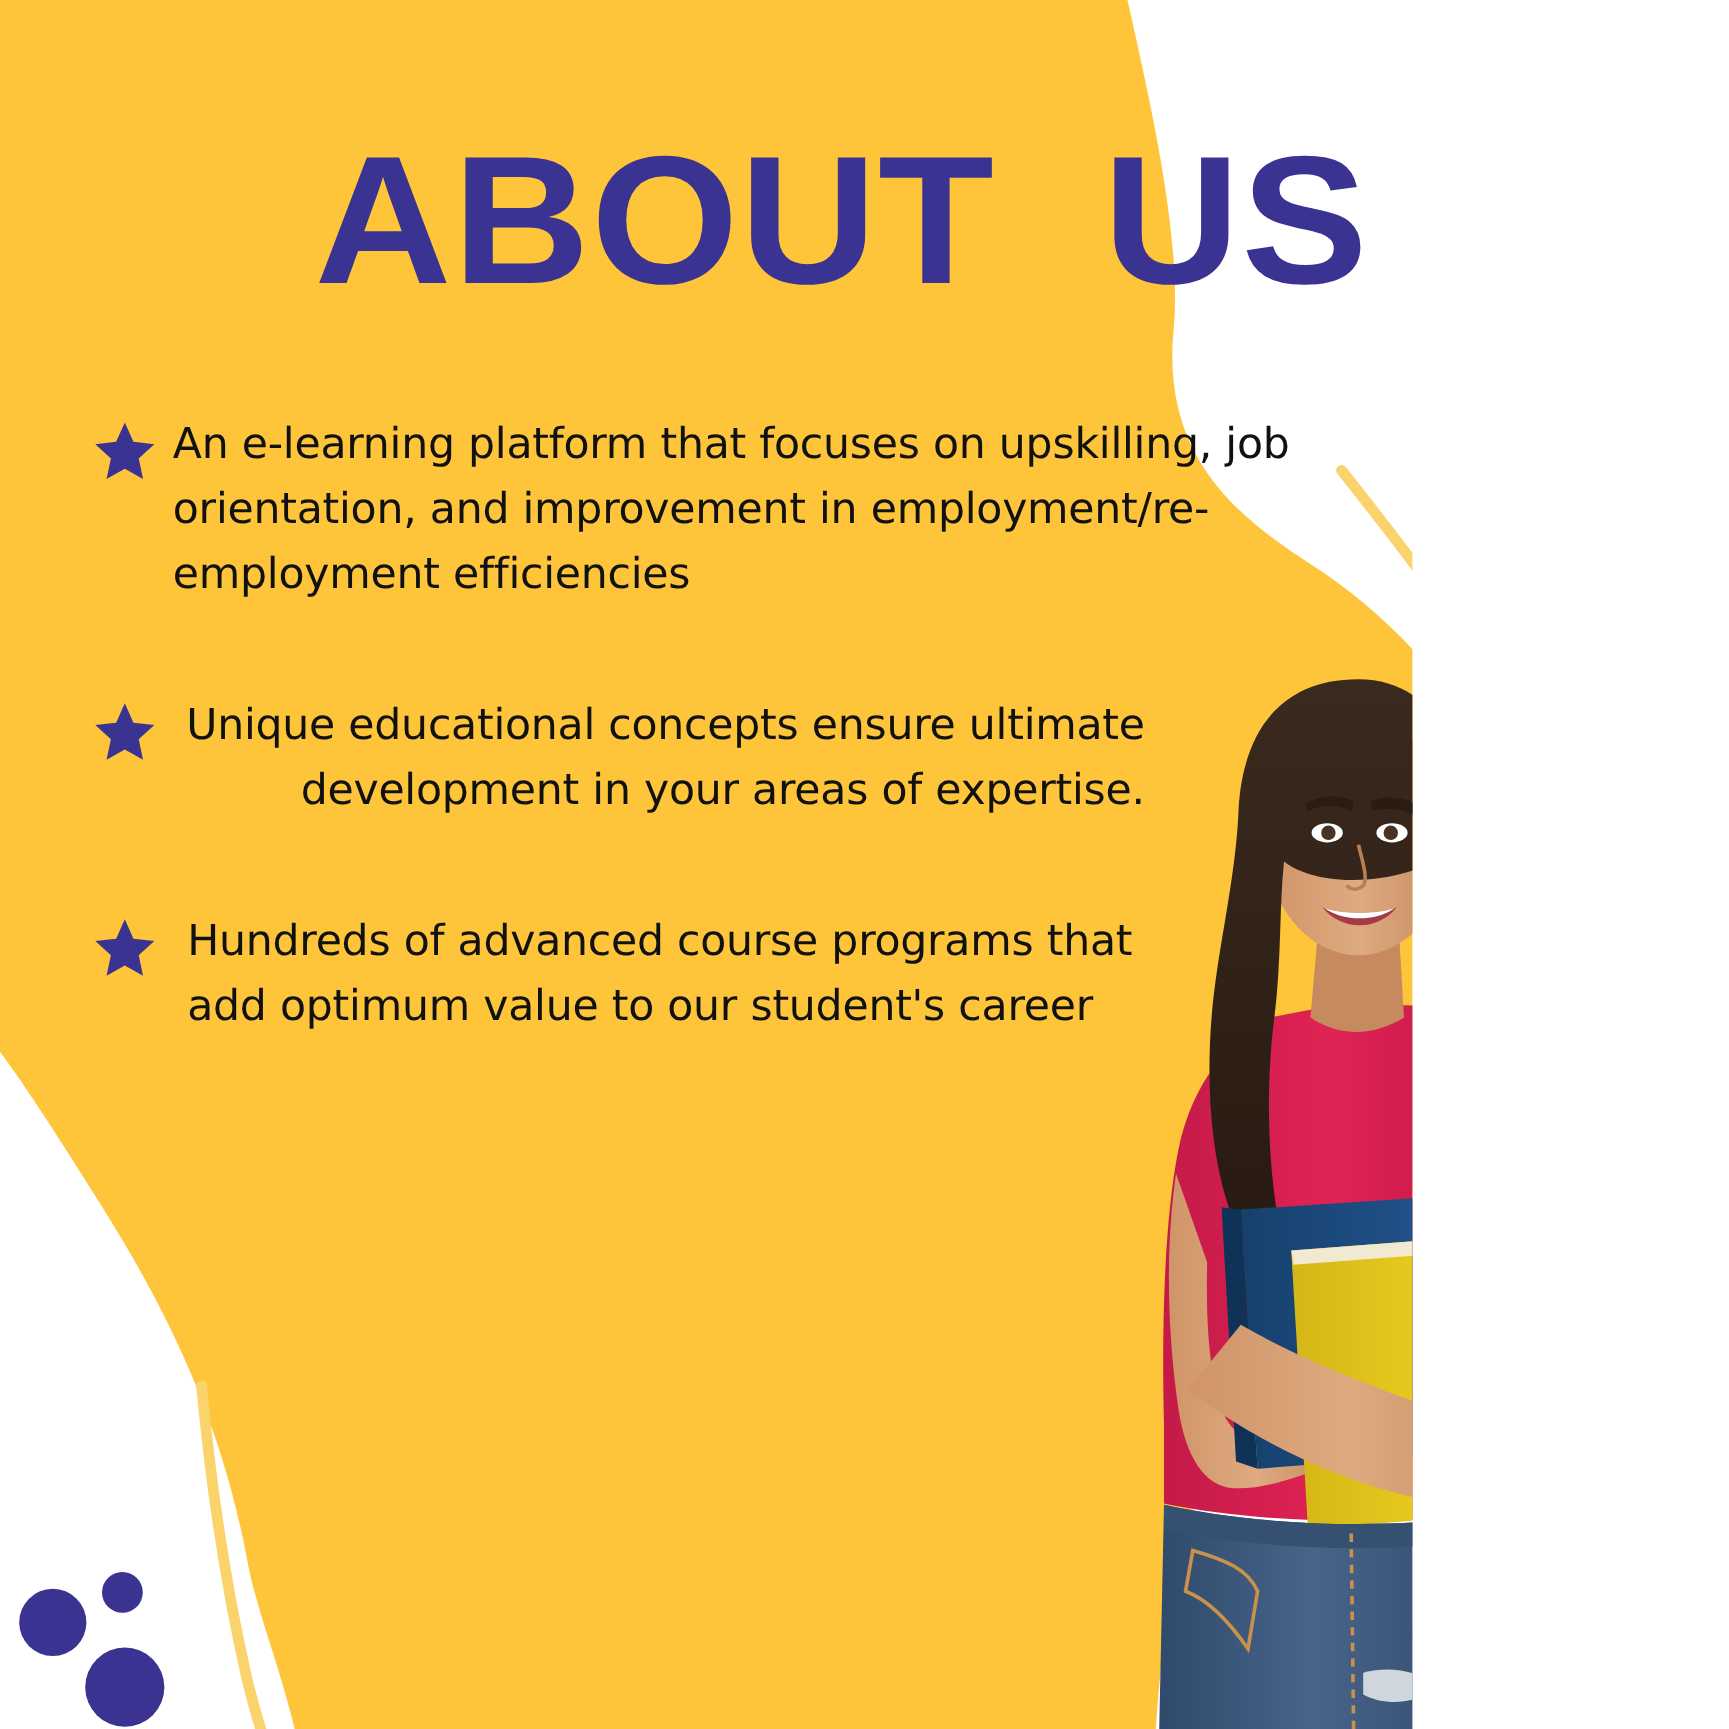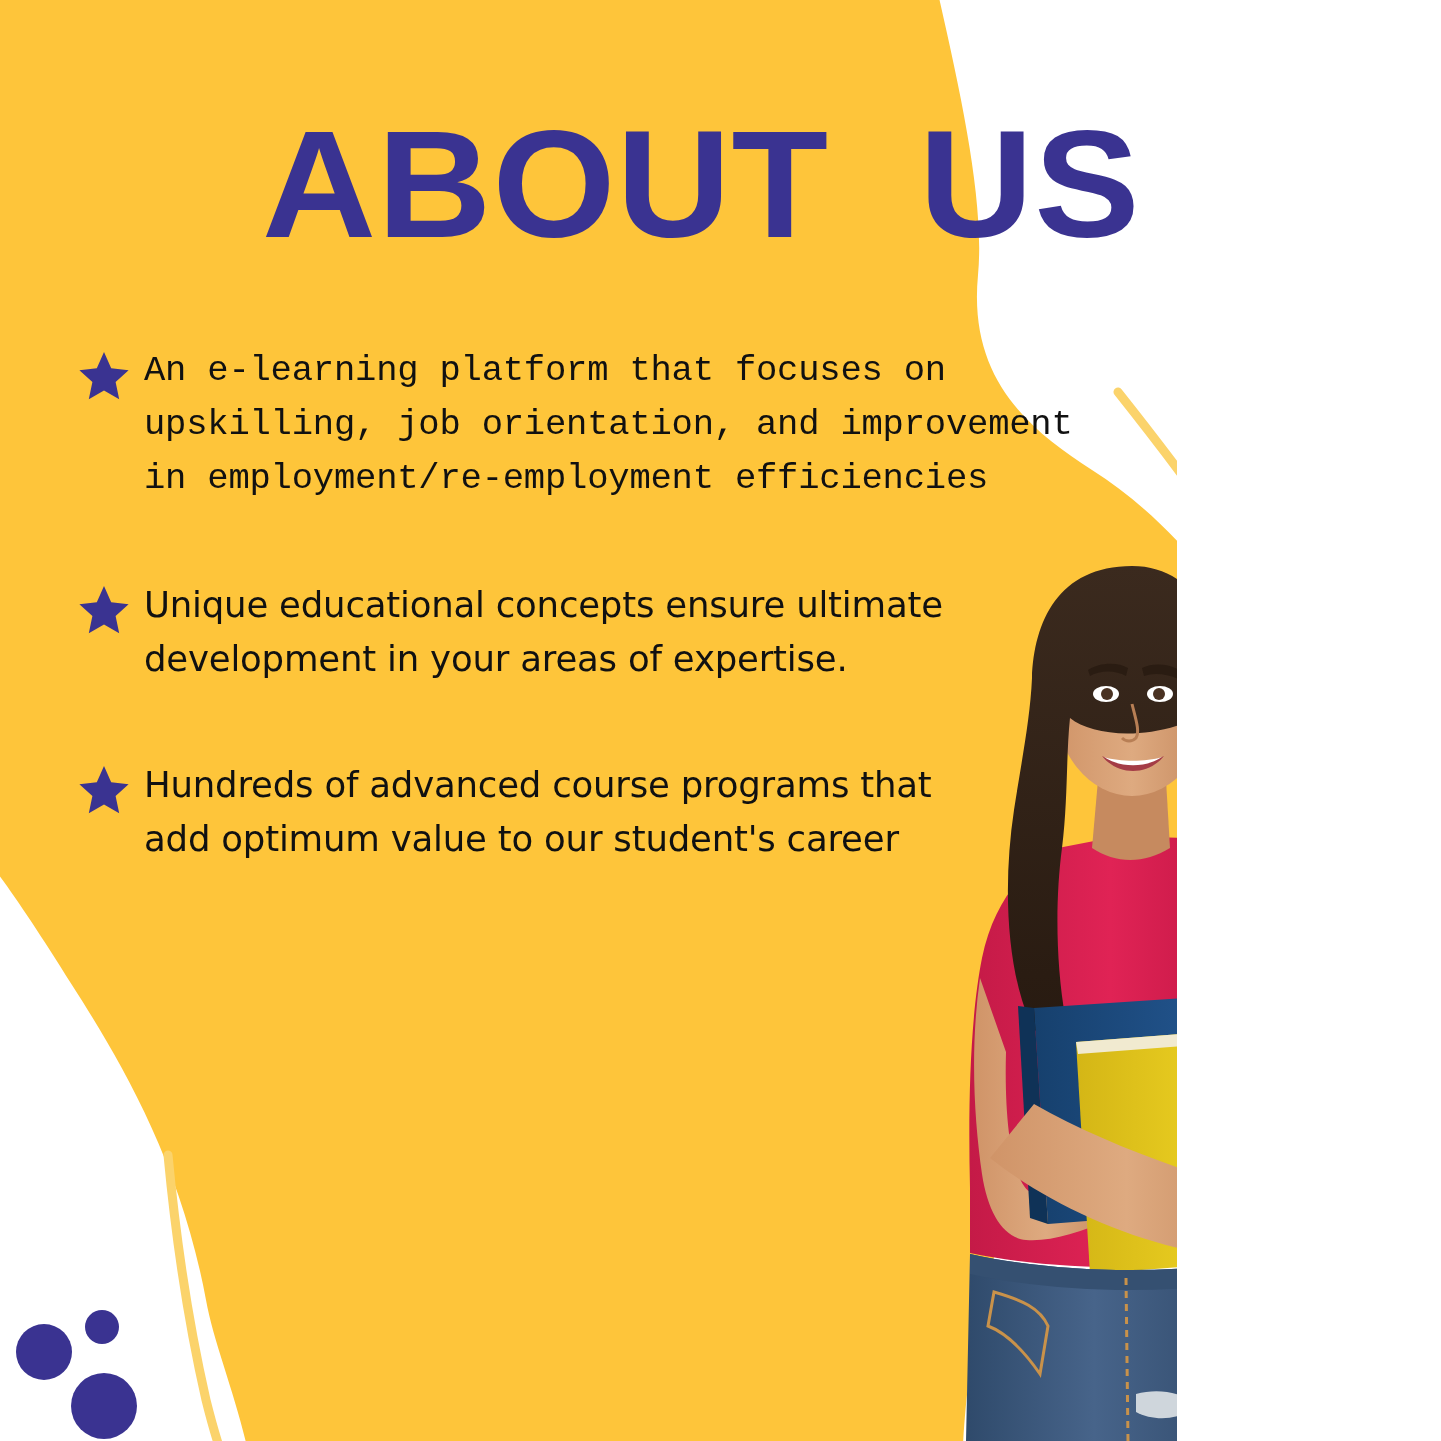--- a/index.html
+++ b/index.html
@@ -70,23 +70,23 @@
     margin-right: 14px;
   }
   .bullet-text {
     font-family: "DejaVu Sans", sans-serif;
     font-size: 35.5px;
     line-height: 1.52;
     color: #111111;
     letter-spacing: -0.2px;
     max-width: 930px;
   }
-  .b1 .bullet-text { max-width: 945px; font-family: Liberation Mono, monospace; }
-  .b2 .bullet-text { max-width: 810px; }
-  .b3 .bullet-text { max-width: 820px; }
+  .b1 .bullet-text { max-width: 945px; }
+  .b2 .bullet-text { max-width: 810px; text-align: right; }
+  .b3 .bullet-text { max-width: 820px; margin-left: 12px; }
 
   
   #student-photo {
     position: absolute;
     left: 930px;
     top: 548px;
     width: 511px;
     height: 893px;
     z-index: 4;
     overflow: hidden;

